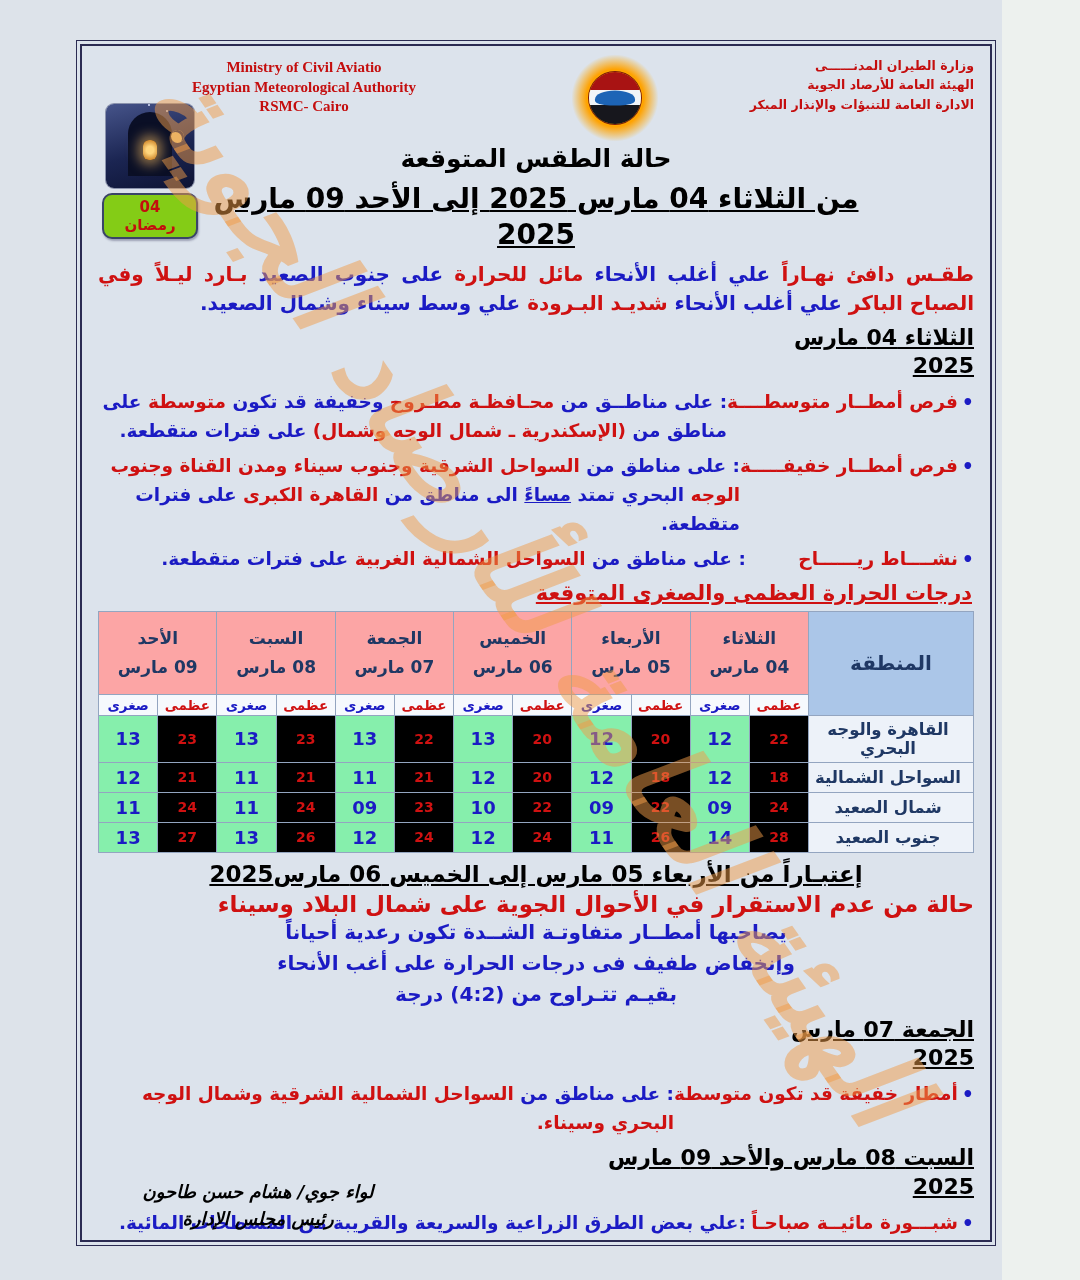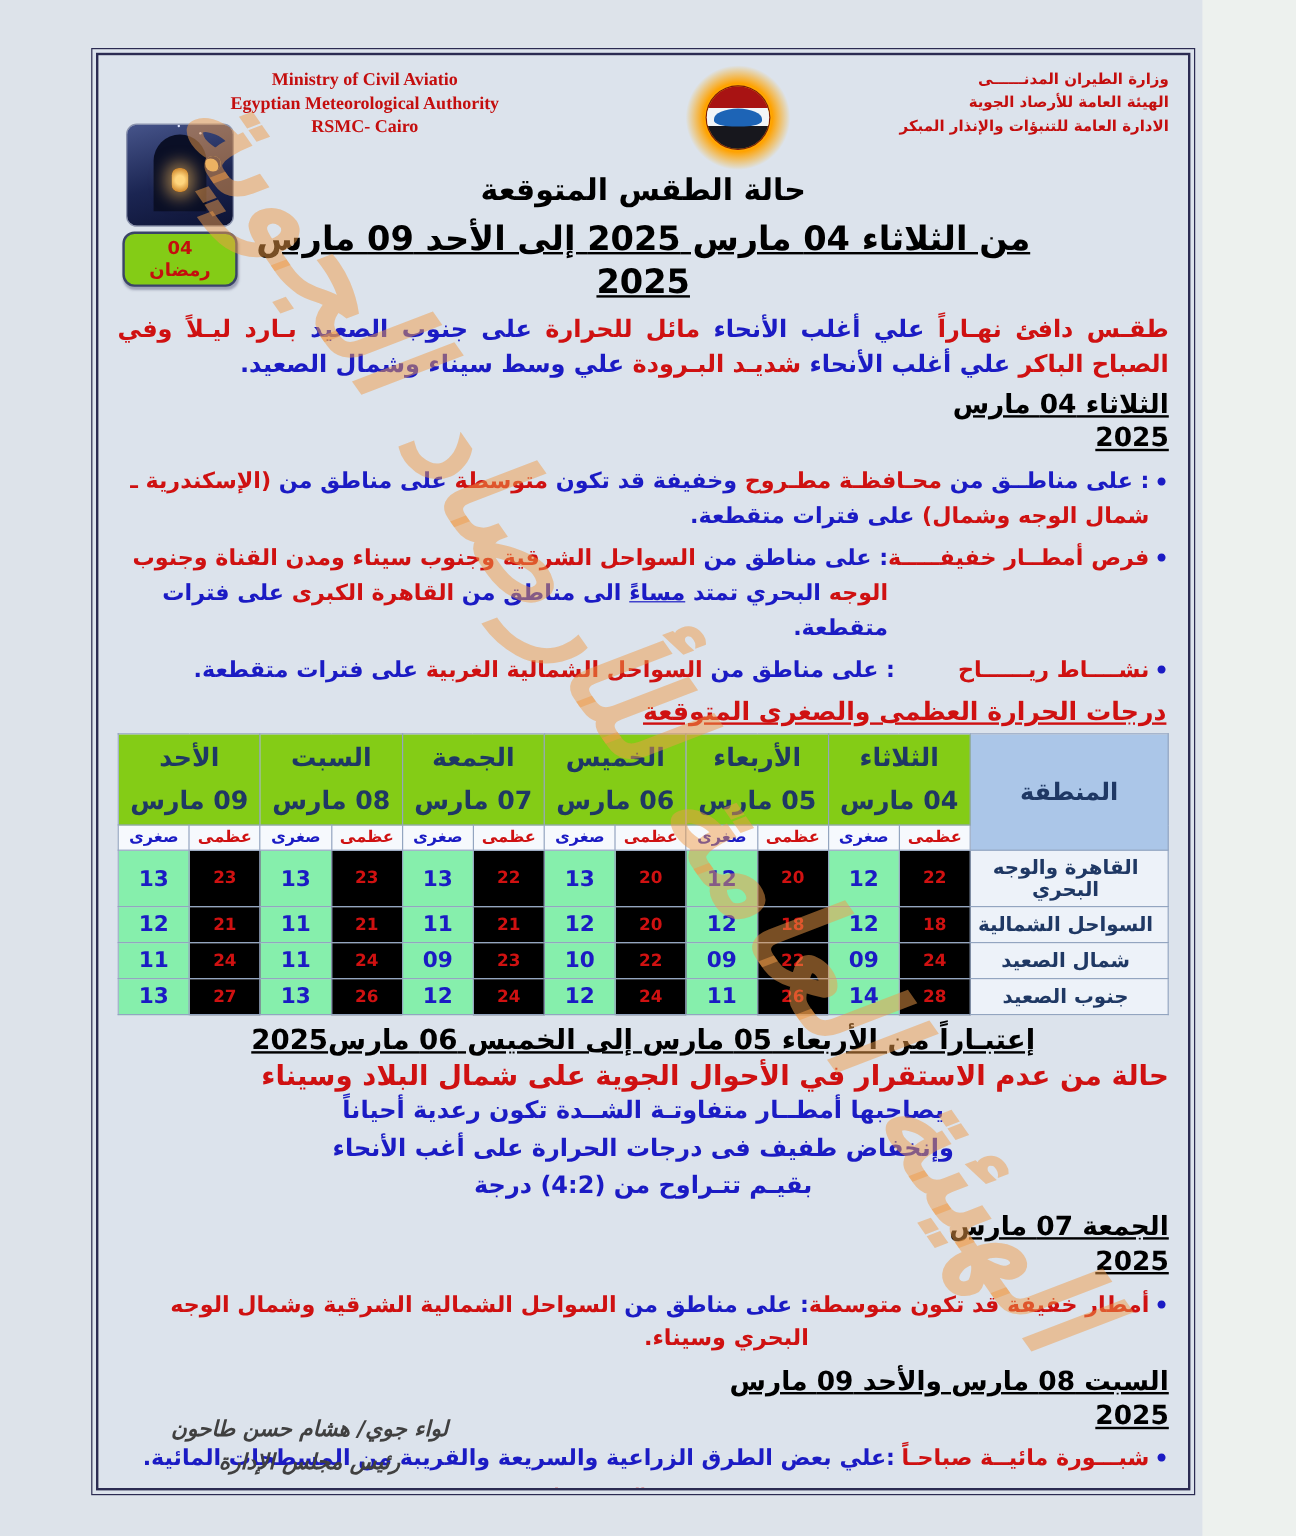--- a/index.html
+++ b/index.html
@@ -63,33 +63,33 @@
   
   .bullet{display:flex;align-items:flex-start;margin:7px 0;font-weight:bold}
   .b-dot{color:#1b1bc4;font-size:19px;margin-left:4px;line-height:1.5}
   .b-term{min-width:212px;color:#cf1111;font-size:18.5px;line-height:1.5;white-space:nowrap}
   .b-text{flex:1;font-size:18.5px;line-height:1.55;text-align:right}
   
   .temps-h{color:#cf1111;font-size:21px;font-weight:bold;text-decoration:underline;text-align:right;margin:4px 2px 6px}
   table.temps{width:100%;border-collapse:collapse;table-layout:fixed;background:#fff}
   table.temps th,table.temps td{border:1px solid #93a5c0;text-align:center;vertical-align:middle;font-weight:bold}
   .region-h{background:#abc6e8;color:#1f3864;font-size:20px;width:162px}
-  .day-h{background:#84cc16;color:#1f3864;font-size:21px;white-space:pre-line;line-height:1.7;padding:2px 0}
+  .day-h{background:#fca5a5;color:#1f3864;font-size:17px;white-space:pre-line;line-height:1.7;padding:12px 0}
   .sub{background:#f6f9fd;font-size:13.5px;padding:2px 0}
   .max{color:#cf1111}.min{color:#1b1bc4}
   td.region{background:#edf2f9;color:#1f3864;font-size:16.5px;text-align:right;padding:4px 6px 4px 0}
   td.tmax{color:#cf1111;font-size:14px;padding:4px 0;background:#000000}
   td.tmin{color:#1b1bc4;font-size:18px;padding:4px 0;background:#86efac}
   
   .mid-h{text-align:center;font-size:23px;font-weight:bold;color:#000;text-decoration:underline;margin:8px 0 4px}
   .mid-red{color:#cf1111;font-size:23px;font-weight:bold;margin-top:4px}
   .mid-blue{color:#1b1bc4;text-align:center;font-size:20px;font-weight:bold;line-height:1.55}
   
   .note{color:#cf1111;text-align:center;font-size:13.5px;font-weight:bold;margin-top:4px}
-  .sign{position:absolute;left:26px;bottom:8px;width:300px;text-align:center;color:#404040;
+  .sign{position:absolute;left:26px;bottom:8px;width:300px;text-align:center;color:#000000;
     font-weight:bold;font-style:italic;font-size:18px;line-height:1.5;z-index:6}
 </style>
 </head>
 <body>
 
 <div class="frame-outer">
   <div class="frame">
 
     <div class="watermark">الهيئة العامة للأرصاد الجوية</div>
 
@@ -129,20 +129,21 @@
 
     <div class="intro">
       <span class="c-r">طقـس دافئ نهـاراً </span><span class="c-b">علي أغلب الأنحاء </span><span class="c-r">مائل للحرارة </span><span class="c-b">على جنوب الصعيد </span><span class="c-r">بـارد ليـلاً وفي الصباح الباكر </span><span class="c-b">علي أغلب الأنحاء </span><span class="c-r">شديـد البـرودة </span><span class="c-b">علي وسط سيناء وشمال الصعيد.</span>
     </div>
 
     <div class="sec-h">الثلاثاء 04 مارس
 2025</div>
 
     <div class="bullet">
       <span class="b-dot">•</span>
+      <span class="b-term">فرص أمطــار متوسطــــة</span>
       <span class="b-text">
         <span class="c-b">: على مناطــق من </span><span class="c-r">محـافظـة مطـروح </span><span class="c-b">وخفيفة قد تكون </span><span class="c-r">متوسطة </span><span class="c-b">على مناطق من </span><span class="c-r">(الإسكندرية ـ شمال الوجه وشمال) </span><span class="c-b">على فترات متقطعة.</span>
       </span>
     </div>
 
     <div class="bullet">
       <span class="b-dot">•</span>
       <span class="b-term">فرص أمطــار خفيفـــــة</span>
       <span class="b-text">
         <span class="c-b">: على مناطق من </span><span class="c-r">السواحل الشرقية وجنوب سيناء ومدن القناة وجنوب الوجه </span><span class="c-b">البحري تمتد </span><span class="c-b u">مساءً</span><span class="c-b"> الى مناطق من </span><span class="c-r">القاهرة الكبرى </span><span class="c-b">على فترات متقطعة.</span>

